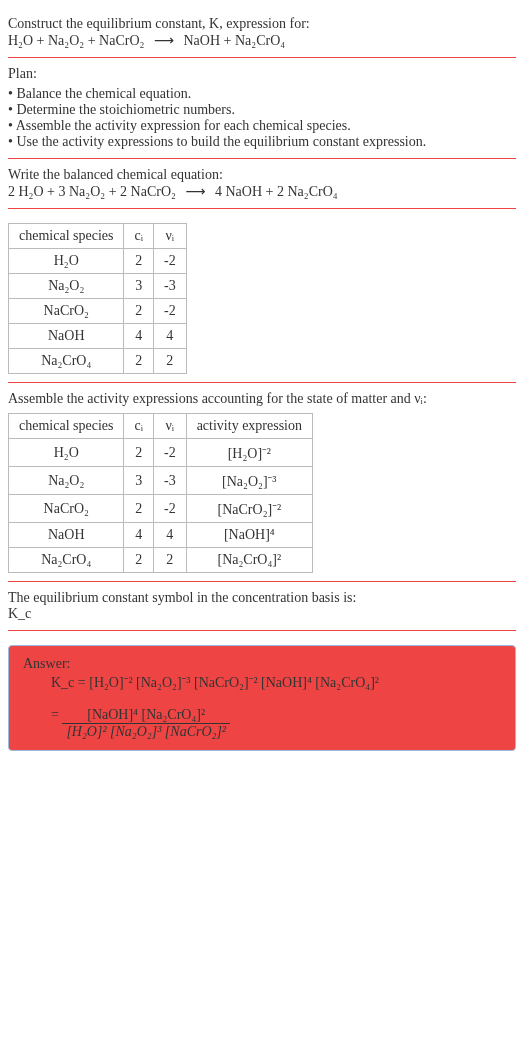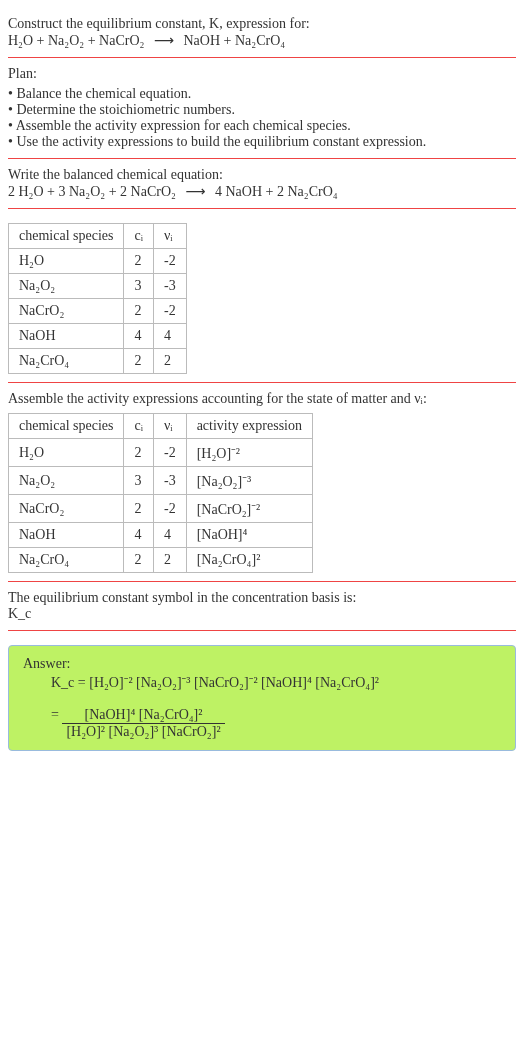--- a/index.html
+++ b/index.html
@@ -18,39 +18,39 @@
   .section:last-child { border-bottom: none; }
   .eq { font-family: Georgia, serif; }
   .arrow { padding: 0 6px; }
   table {
     border-collapse: collapse;
     margin-top: 6px;
   }
   th, td {
     border: 1px solid #bbb;
     padding: 4px 10px;
-    text-align: left;
+    text-align: center;
     font-weight: normal;
   }
   th { background: #fff; }
   .answer-box {
     border: 1px solid #9bd;
-    background: #bef264;
+    background: #ef4444;
     padding: 10px 14px;
     margin-top: 6px;
     border-radius: 4px;
   }
   .frac {
     display: inline-block;
     vertical-align: middle;
     text-align: center;
     margin-top: 16px;
   }
   .frac .num { display:block; border-bottom:1px solid #333; padding:0 4px; }
-  .frac .den { display:block; padding:0 4px; }
+  .frac .den { display:block; padding:0 4px;font-style:italic; }
   .indent { margin-left: 28px; }
   ul.plan { margin:4px 0 0 0; padding-left:0; list-style:none; }
   ul.plan li::before { content:"• "; }
 </style>
 </head>
 <body>
 
 <div class="section">
   <div>Construct the equilibrium constant, K, expression for:</div>
   <div class="eq">

